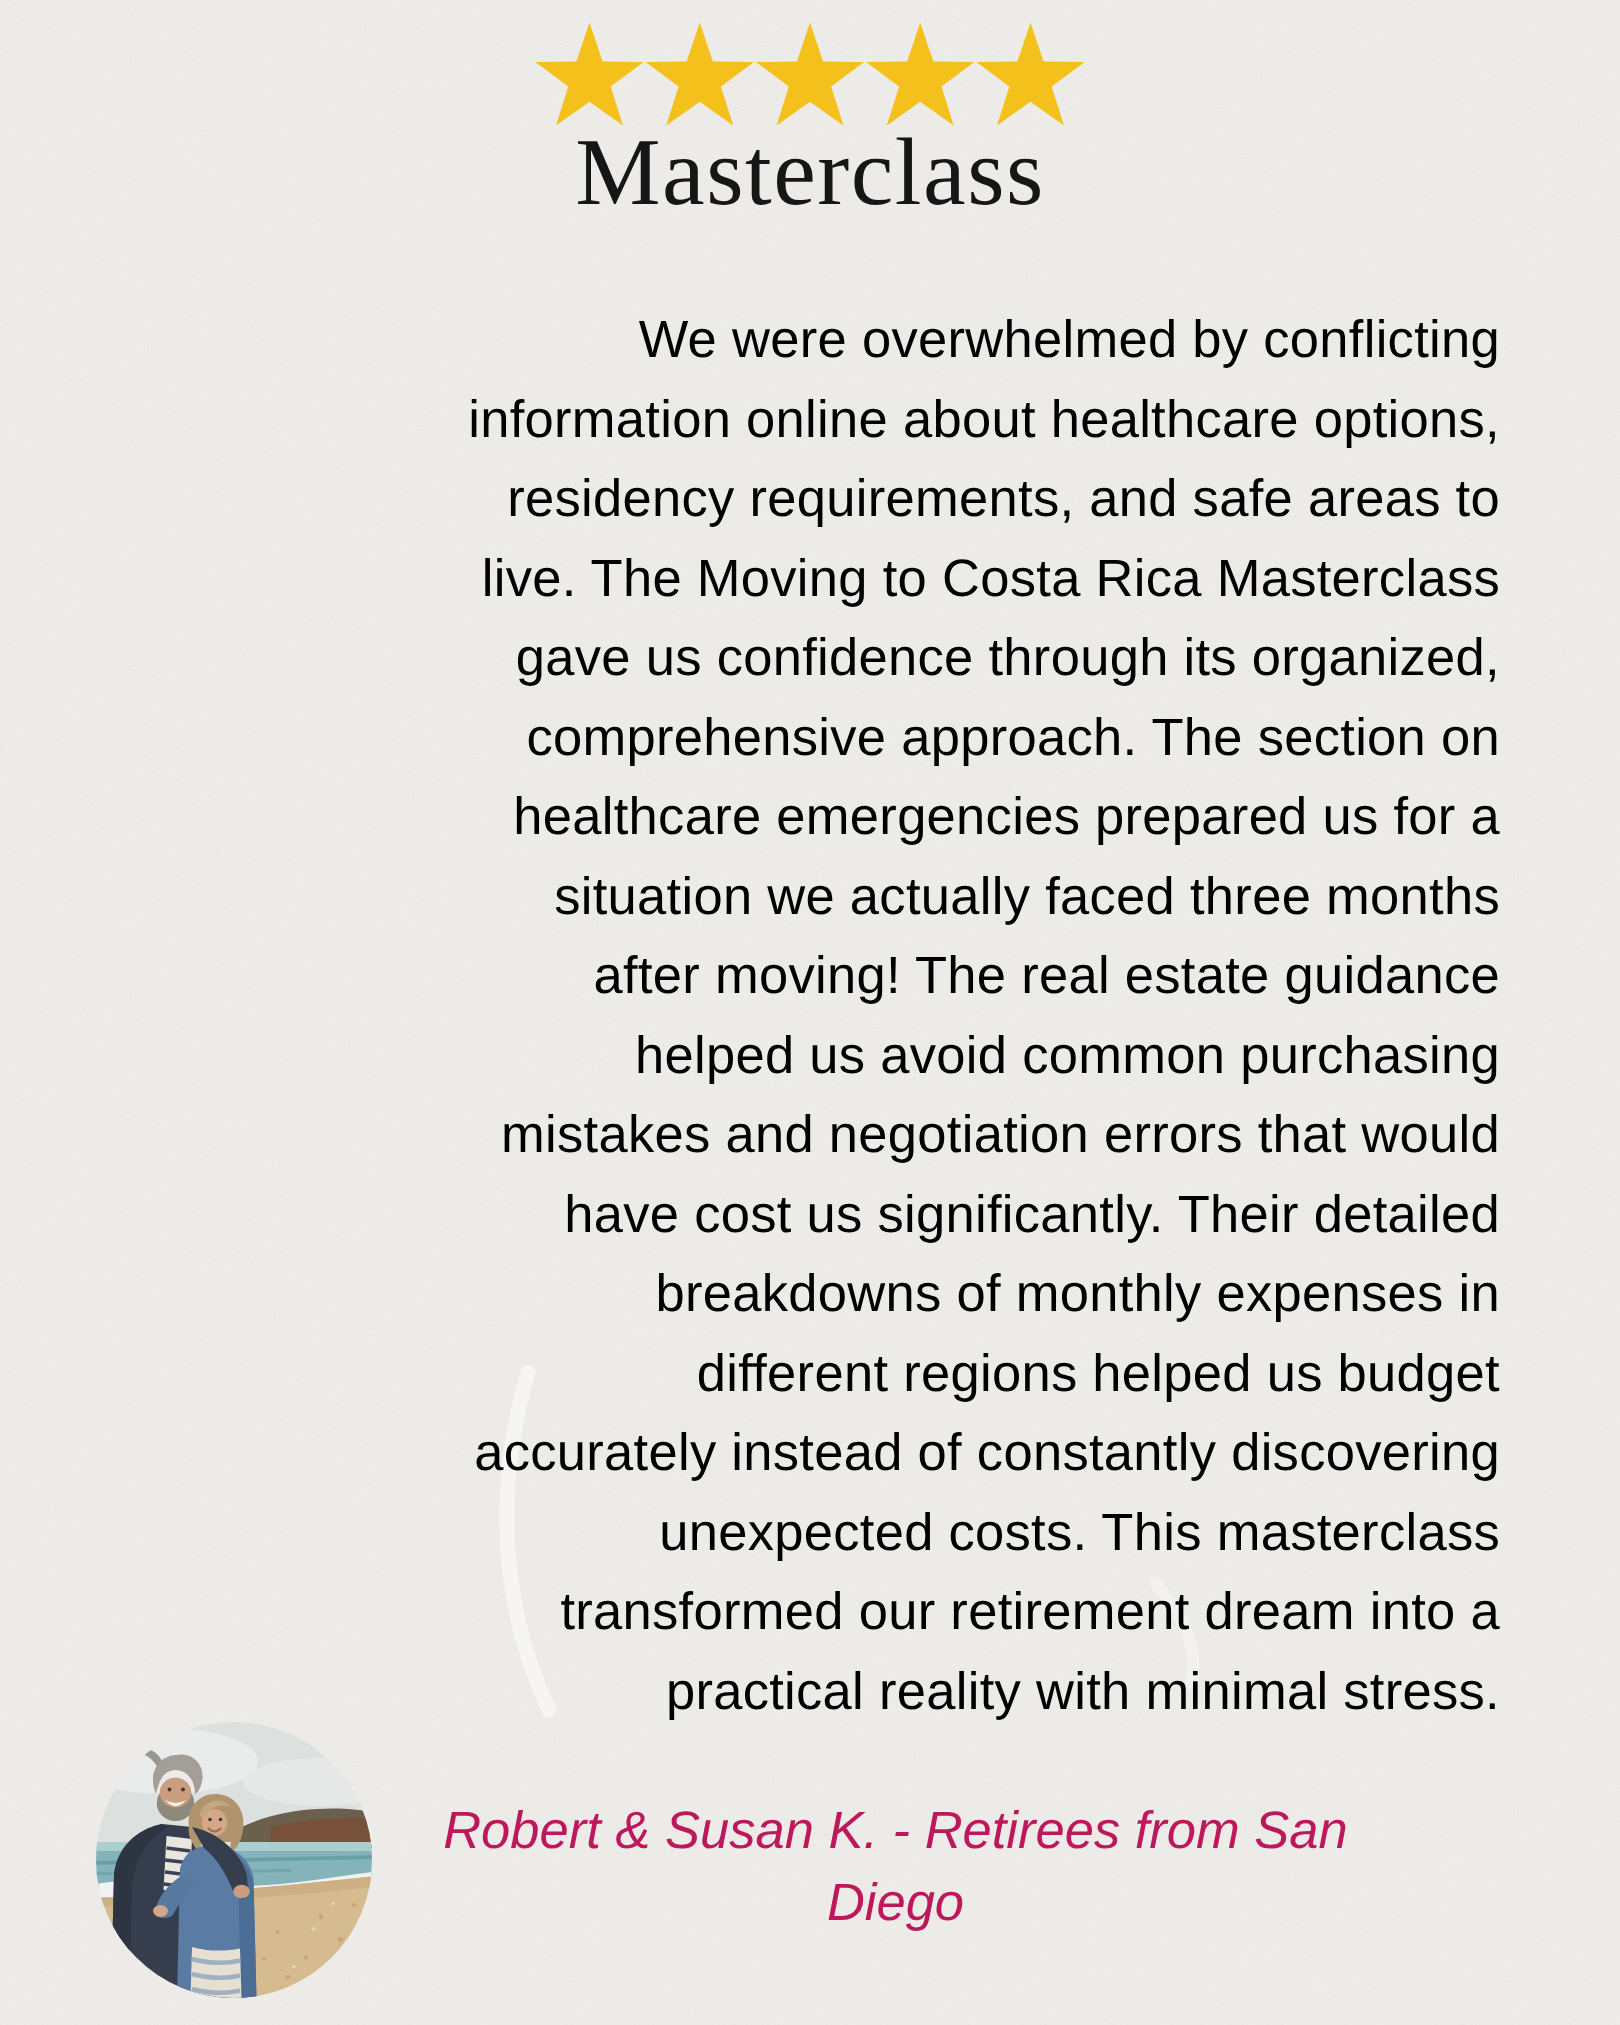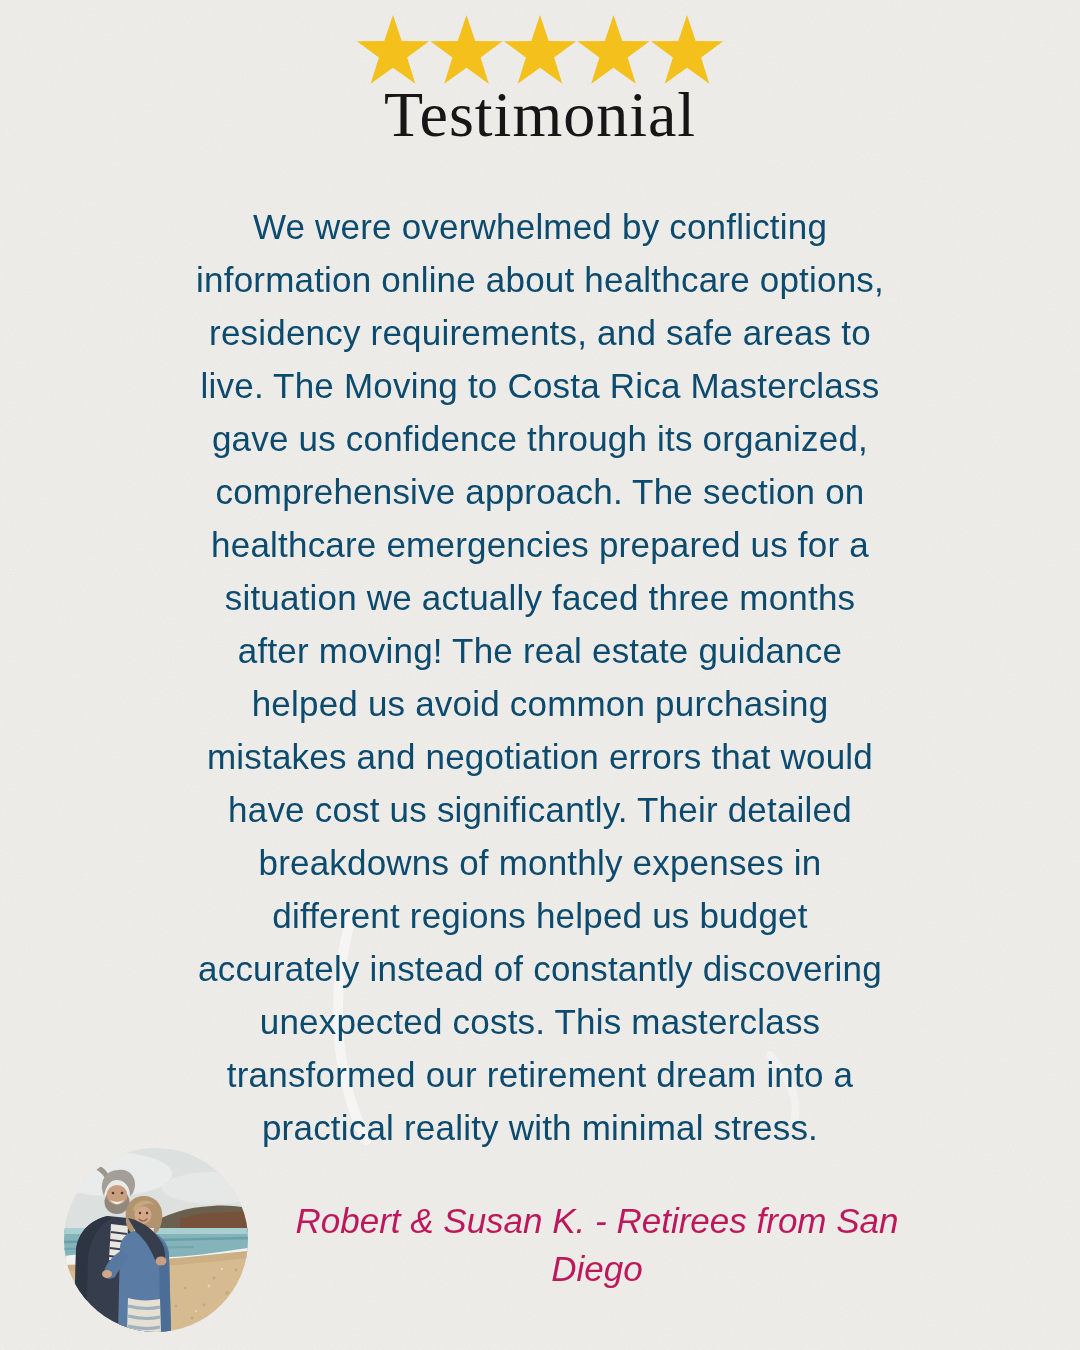--- a/index.html
+++ b/index.html
@@ -50,22 +50,22 @@
   .quote {
     position: absolute;
     top: 200px;
     left: 50%;
     transform: translateX(-50%);
     width: 920px;
     margin: 0;
     font-size: 35px;
     line-height: 53px;
     letter-spacing: 0.2px;
-    color: #0c4a6e;
-    text-align: center;
+    color: #000000;
+    text-align: right;
     white-space: pre-line;
   }
   .avatar {
     position: absolute;
     left: 64px;
     top: 1148px;
     width: 184px;
     height: 184px;
     border-radius: 50%;
     overflow: hidden;
@@ -105,21 +105,21 @@
     <div class="stars-row">
       <svg id="stars-svg" width="368" height="74" viewBox="0 0 368 74" xmlns="http://www.w3.org/2000/svg">
           <polygon points="37.0,1.0 45.7,27.0 73.1,27.3 51.1,43.6 59.3,69.7 37.0,53.8 14.7,69.7 22.9,43.6 0.9,27.3 28.3,27.0" fill="#F3C01C"></polygon>
           <polygon points="110.5,1.0 119.2,27.0 146.6,27.3 124.6,43.6 132.8,69.7 110.5,53.8 88.2,69.7 96.4,43.6 74.4,27.3 101.8,27.0" fill="#F3C01C"></polygon>
           <polygon points="184.0,1.0 192.7,27.0 220.1,27.3 198.1,43.6 206.3,69.7 184.0,53.8 161.7,69.7 169.9,43.6 147.9,27.3 175.3,27.0" fill="#F3C01C"></polygon>
           <polygon points="257.5,1.0 266.2,27.0 293.6,27.3 271.6,43.6 279.8,69.7 257.5,53.8 235.2,69.7 243.4,43.6 221.4,27.3 248.8,27.0" fill="#F3C01C"></polygon>
           <polygon points="331.0,1.0 339.7,27.0 367.1,27.3 345.1,43.6 353.3,69.7 331.0,53.8 308.7,69.7 316.9,43.6 294.9,27.3 322.3,27.0" fill="#F3C01C"></polygon>
         </svg>
     </div>
 
-    <h1 class="title">Testimonial</h1>
+    <h1 class="title">Masterclass</h1>
 
     <p class="quote">We were overwhelmed by conflicting
 information online about healthcare options,
 residency requirements, and safe areas to
 live. The Moving to Costa Rica Masterclass
 gave us confidence through its organized,
 comprehensive approach. The section on
 healthcare emergencies prepared us for a
 situation we actually faced three months
 after moving! The real estate guidance

